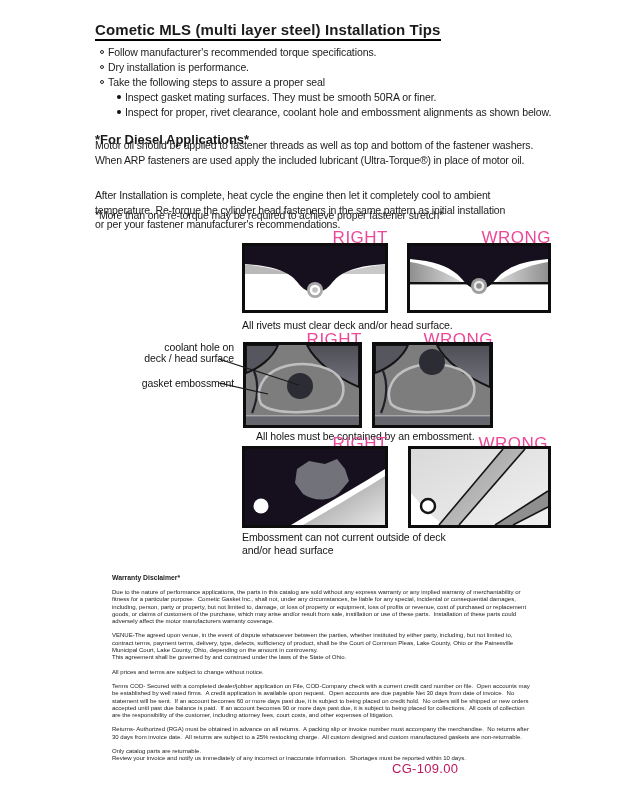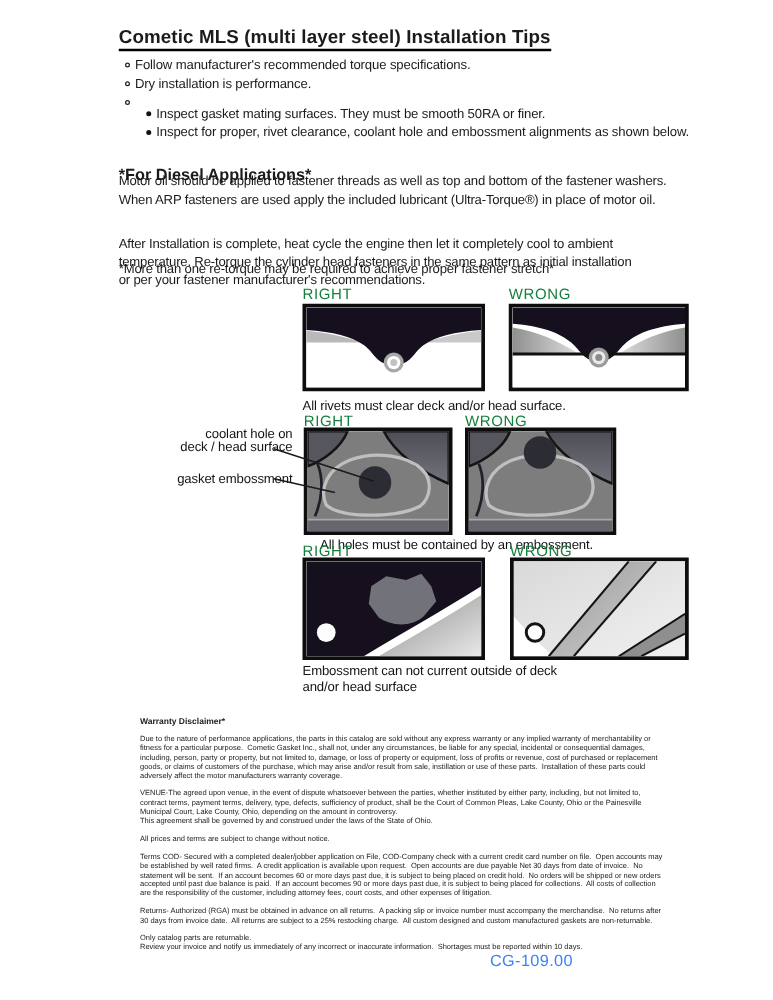--- a/index.html
+++ b/index.html
@@ -17,21 +17,21 @@
   .bullet-row.sub { margin-left:17px; }
   .marker-hollow { width:4px; height:4px; border:1px solid #222; border-radius:50%; margin:5px 4px 0 0; flex:none; }
   .marker-solid  { width:4px; height:4px; background:#111; border-radius:50%; margin:5px 4px 0 0; flex:none; }
 
   .diesel-heading { position:absolute; left:90px; top:132px; font-size:13px; font-weight:bold; }
   .bodytext { position:absolute; left:90px; font-size:10.5px; line-height:14.5px; letter-spacing:-0.15px; white-space:pre; }
   #diesel-p1 { top:138px; }
   #diesel-p2 { top:188px; }
   #diesel-note { top:208px; }
 
-  .rw-label { position:absolute; font-size:12px; letter-spacing:0.5px; text-align:left; color:#15803d; }
+  .rw-label { position:absolute; font-size:17px; letter-spacing:0.5px; text-align:right; color:#ec4899; }
   .panel { position:absolute; border:3px solid #0d0d0d; background:#fff; line-height:0; }
   .panel svg { display:block; }
   .caption { position:absolute; font-size:10.5px; line-height:12.5px; letter-spacing:-0.1px; white-space:pre-line; color:#141414; }
 
   .annot { position:absolute; left:116px; width:113px; text-align:right; font-size:10.5px; line-height:11px; letter-spacing:-0.1px; white-space:pre-line; color:#141414; }
   #annot-coolant { top:342px; }
   #annot-emboss { top:378px; }
   #leader-overlay { position:absolute; left:213px; top:354px; width:86px; height:56px; z-index:5; pointer-events:none; }
 
   #r1-right-lbl { left:237px; top:228px; width:146px; }
@@ -49,21 +49,21 @@
   #r3-right-lbl { left:237px; top:434px; width:146px; }
   #r3-wrong-lbl { left:403px; top:434px; width:140px; }
   #r3-right { left:237px; top:446px; }
   #r3-wrong { left:403px; top:446px; }
   #caption-3 { left:237px; top:531px; }
 
   .legal { position:absolute; left:107px; top:574px; width:440px; color:#222; }
   .legal-heading { font-size:6.8px; font-weight:bold; margin-bottom:8px; }
   .legal-para { font-size:6px; line-height:7.3px; white-space:pre; margin-bottom:7px; }
 
-  .page-code { position:absolute; left:387px; top:761px; font-size:13px; letter-spacing:0.3px; color:#3b82f6; }
+  .page-code { position:absolute; left:387px; top:761px; font-size:13px; letter-spacing:0.3px; color:#be185d; }
 </style>
 </head>
 <body>
 
 <div id="page">
 
   <div class="title">
     <span>Cometic MLS (multi layer steel) Installation Tips</span>
   </div>
 
@@ -71,20 +71,21 @@
     <div class="bullet-row">
       <span class="marker-hollow"></span>
       <span>Follow manufacturer's recommended torque specifications.</span>
     </div>
     <div class="bullet-row">
       <span class="marker-hollow"></span>
       <span>Dry installation is performance.</span>
     </div>
     <div class="bullet-row">
       <span class="marker-hollow"></span>
+      <span>Take the following steps to assure a proper seal</span>
     </div>
     <div class="bullet-row sub">
       <span class="marker-solid"></span>
       <span>Inspect gasket mating surfaces.  They must be smooth 50RA or finer.</span>
     </div>
     <div class="bullet-row sub">
       <span class="marker-solid"></span>
       <span>Inspect for proper, rivet clearance, coolant hole and embossment alignments as shown below.</span>
     </div>
   </div>

